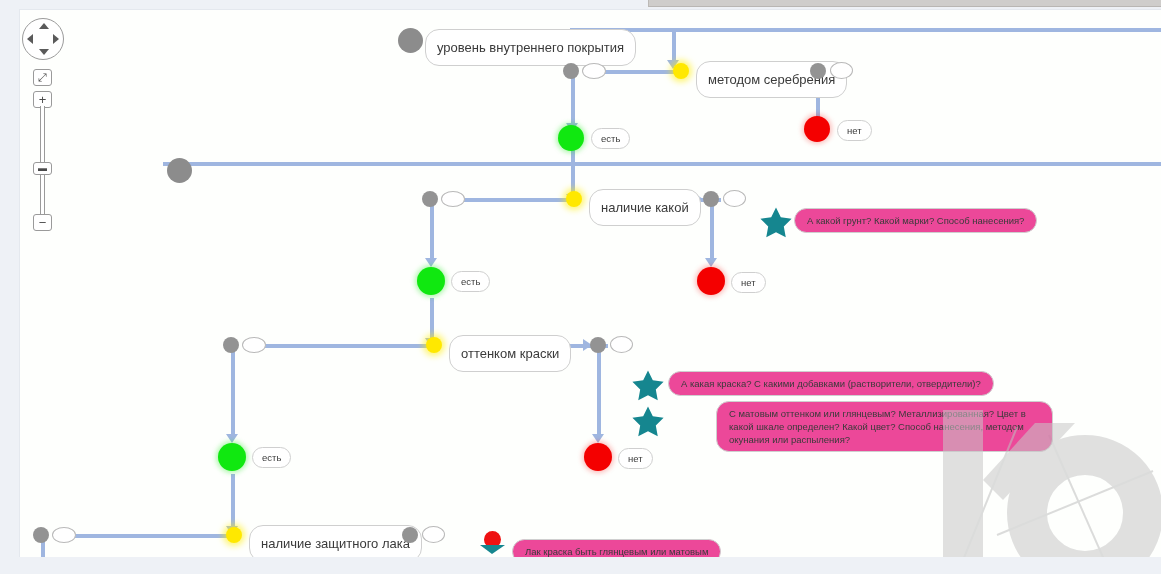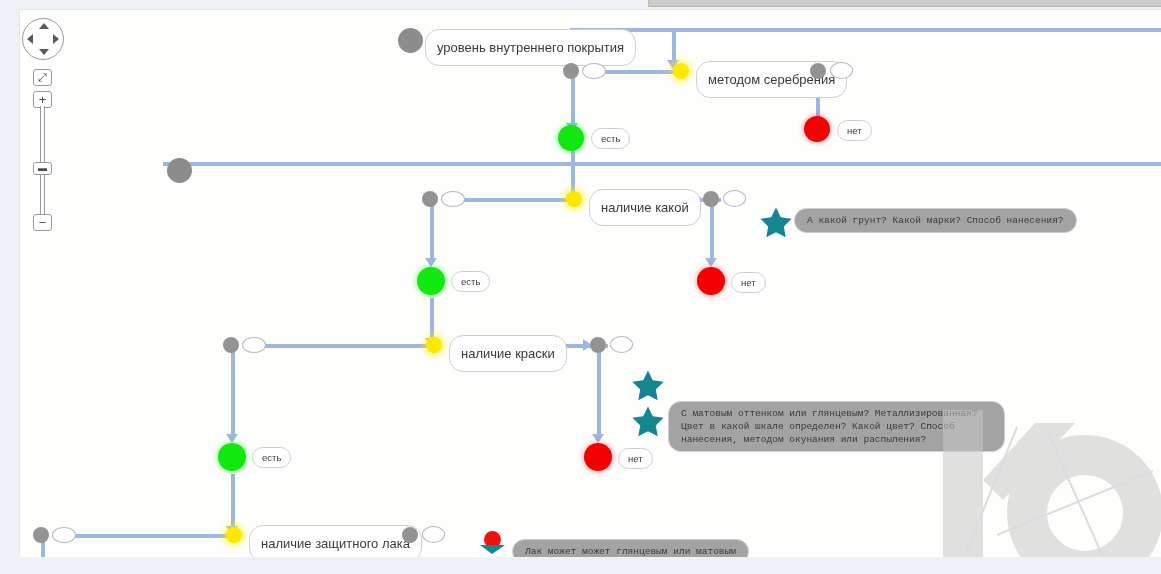--- a/index.html
+++ b/index.html
@@ -133,28 +133,27 @@
     background: #ffffff;
     border: 1px solid #cfcfcf;
     border-radius: 14px;
     color: #3a3a3a;
     font-size: 13px;
     line-height: 13px;
     padding: 11px 11px;
     white-space: nowrap;
     display: flex; align-items: center;
   }
-  .label-wrap { white-space: normal; }
+  .label-wrap { white-space: normal; margin-left: 48px; }
   .label-sm { font-size: 9.5px; border-radius: 12px; padding: 3px 9px; }
   .label-note {
     position: absolute;
-    background: #a3a3a3; border: 1px solid #cfcfcf; border-radius: 13px;
+    background: #ec4899; border: 1px solid #cfcfcf; border-radius: 13px;
     color: #3a3a3a; font-size: 9.5px; line-height: 13px;
     padding: 5px 12px;
-    font-family: Liberation Mono, monospace;
   }
 
   
   .star {
     position: absolute;
     color: #15868f;
     font-size: 30px; line-height: 30px;
   }
   .star svg { display: block; }
 
@@ -273,21 +272,21 @@
     <div class="dot dot-green" style="left:397px; top:257px; width:28px; height:28px;"></div>
     <div class="label label-sm" style="left:431px; top:261px;">есть</div>
 
     <div class="dot dot-red" style="left:677px; top:257px; width:28px; height:28px;"></div>
     <div class="label label-sm" style="left:711px; top:262px;">нет</div>
 
     <div class="dot dot-gray-l" style="left:203px; top:327px; width:16px; height:16px;"></div>
     <div class="ellipse-empty" style="left:222px; top:327px; width:24px; height:16px;"></div>
 
     <div class="dot dot-yellow" style="left:406px; top:327px; width:16px; height:16px;"></div>
-    <div class="label" style="left:429px; top:325px;">наличие краски</div>
+    <div class="label" style="left:429px; top:325px;">оттенком краски</div>
 
     <div class="dot dot-gray-l" style="left:570px; top:327px; width:16px; height:16px;"></div>
     <div class="ellipse-empty" style="left:590px; top:326px; width:23px; height:17px;"></div>
 
     <div class="dot dot-green" style="left:198px; top:433px; width:28px; height:28px;"></div>
     <div class="label label-sm" style="left:232px; top:437px;">есть</div>
 
     <div class="dot dot-red" style="left:564px; top:433px; width:28px; height:28px;"></div>
     <div class="label label-sm" style="left:598px; top:438px;">нет</div>
 
@@ -305,33 +304,34 @@
           <path fill="#15868f" d="M12 1.6l3.2 6.6 7.2 1-5.2 5.1 1.3 7.2L12 18.1 5.5 21.5l1.3-7.2L1.6 9.2l7.2-1z"></path>
         </svg>
     </div>
     <div class="label-note" style="left:774px; top:198px;">А какой грунт? Какой марки? Способ нанесения?</div>
 
     <div class="star" style="left:610px; top:358px;">
       <svg width="36" height="36" viewBox="0 0 24 24">
           <path fill="#15868f" d="M12 1.6l3.2 6.6 7.2 1-5.2 5.1 1.3 7.2L12 18.1 5.5 21.5l1.3-7.2L1.6 9.2l7.2-1z"></path>
         </svg>
     </div>
+    <div class="label-note" style="left:648px; top:361px;">А какая краска? С какими добавками (растворители, отвердители)?</div>
 
     <div class="star" style="left:610px; top:394px;">
       <svg width="36" height="36" viewBox="0 0 24 24">
           <path fill="#15868f" d="M12 1.6l3.2 6.6 7.2 1-5.2 5.1 1.3 7.2L12 18.1 5.5 21.5l1.3-7.2L1.6 9.2l7.2-1z"></path>
         </svg>
     </div>
     <div class="label-note label-wrap" style="left:648px; top:391px; width:337px;">С матовым оттенком или глянцевым? Металлизированная? Цвет в какой шкале определен? Какой цвет? Способ нанесения, методом окунания или распыления?</div>
 
     <div class="pin" style="left:460px; top:521px; width:26px; height:26px;">
       <div class="pin-ball"></div>
       <div class="pin-base"></div>
     </div>
-    <div class="label-note" style="left:492px; top:529px;">Лак может может глянцевым или матовым</div>
+    <div class="label-note" style="left:492px; top:529px;">Лак краска быть глянцевым или матовым</div>
 
     <div class="watermark">
       <svg width="240" height="170" viewBox="0 0 240 170">
         <path d="M18 5 L58 5 L58 160 L18 160 Z" fill="#c8c8c8"></path>
         <path d="M58 75 L110 18 L150 18 L78 95 Z" fill="#c8c8c8"></path>
         <circle cx="160" cy="108" r="58" fill="none" stroke="#c8c8c8" stroke-width="40"></circle>
         <line x1="92" y1="22" x2="34" y2="165" stroke="#c0c0c0" stroke-width="2"></line>
         <line x1="124" y1="30" x2="185" y2="168" stroke="#c0c0c0" stroke-width="2"></line>
         <line x1="72" y1="130" x2="228" y2="66" stroke="#c0c0c0" stroke-width="2"></line>
       </svg>

